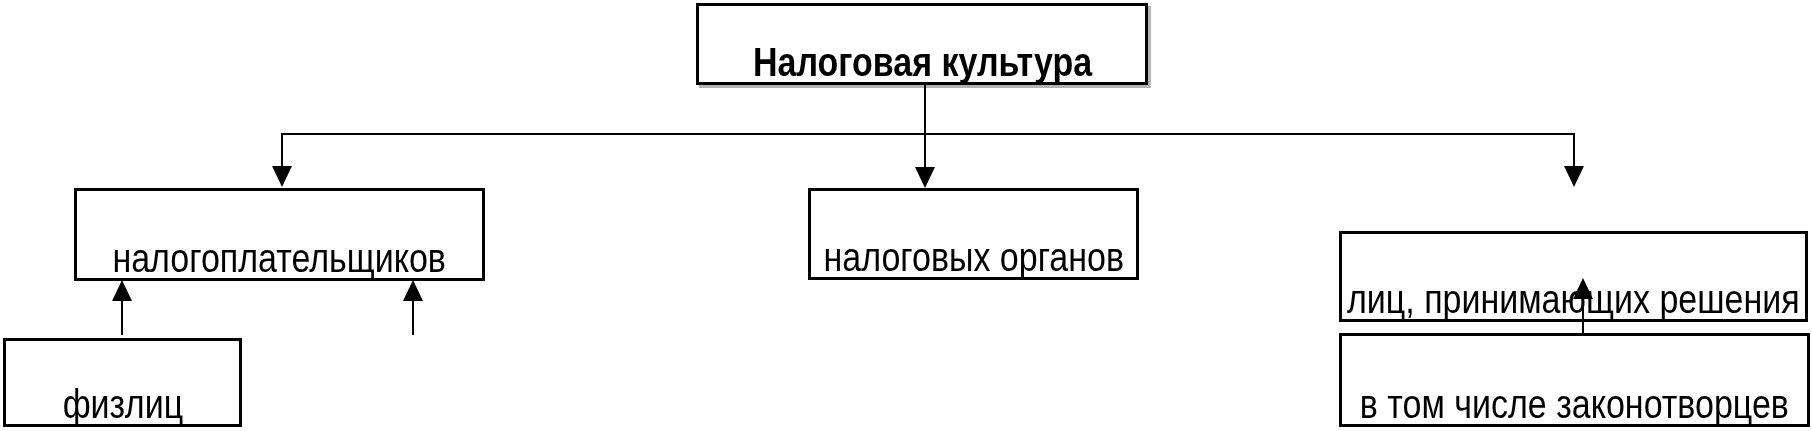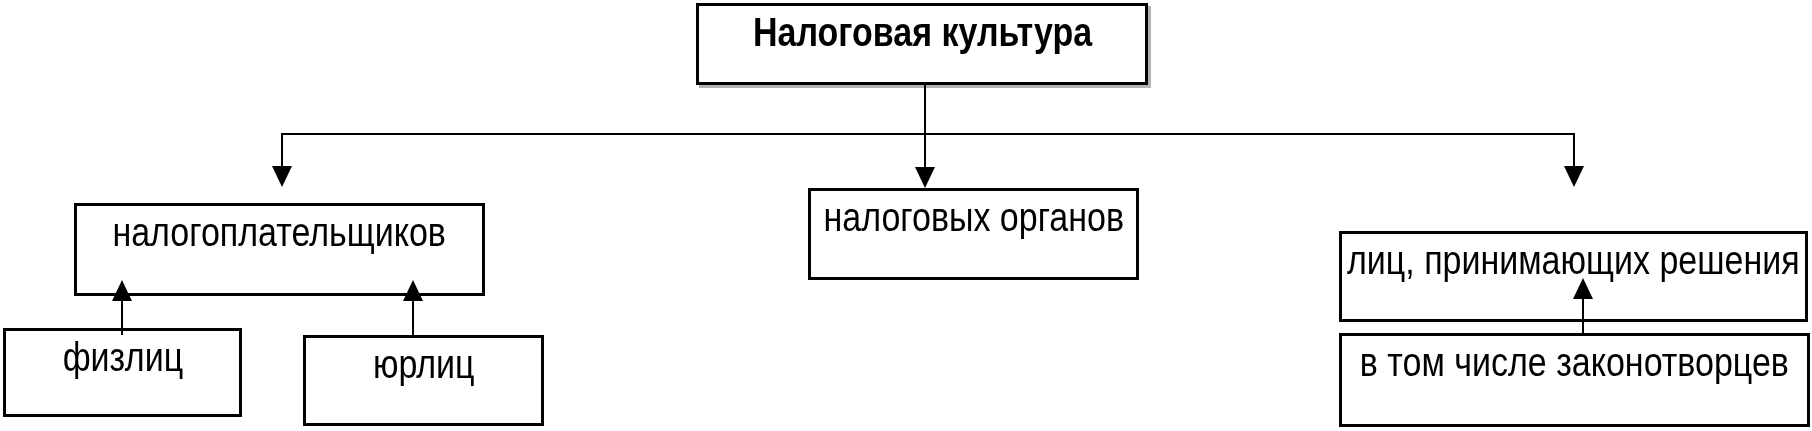--- a/index.html
+++ b/index.html
@@ -15,39 +15,39 @@
     font-family: "Liberation Sans", "DejaVu Sans", sans-serif;
     color: #000000;
     overflow: hidden;
   }
   .node {
     position: absolute;
     box-sizing: border-box;
     border: 3px solid #000000;
     background: #ffffff;
     display: flex;
-    align-items: flex-start;
+    align-items: flex-end;
     justify-content: center;
     font-size: 40px;
     line-height: 1;
   }
   .node .lbl {
     display: inline-block;
     white-space: nowrap;
     transform: scaleX(0.85);
     transform-origin: center center;
     padding-top: 6px;
   }
   .node.root { font-weight: bold; box-shadow: 3px 3px 0 #b3b3b3; }
 
   .node.root        { left: 696px;  top: 3px;   width: 452px; height: 82px; }
-  .node.taxpayers   { left: 74px;   top: 203px; width: 411px; height: 93px; }
+  .node.taxpayers   { left: 74px;   top: 188px; width: 411px; height: 93px; }
   .node.authorities { left: 808px;  top: 188px; width: 331px; height: 92px; }
   .node.deciders    { left: 1339px; top: 187px; width: 469px; height: 91px; margin-top: 44px; }
-  .node.individuals { left: 3px;    top: 328px; width: 239px; height: 89px; }
+  .node.individuals { left: 3px;    top: 338px; width: 239px; height: 89px; }
   .node.legal       { left: 303px;  top: 335px; width: 241px; height: 91px; }
   .node.lawmakers   { left: 1339px; top: 333px; width: 471px; height: 94px; }
 
   .line {
     position: absolute;
     background: #000000;
   }
   .arrow-down {
     position: absolute;
     width: 0; height: 0;
@@ -81,23 +81,20 @@
   </div>
 
   <div class="node deciders">
     <span class="lbl">лиц, принимающих решения</span>
   </div>
 
   <div class="node individuals">
     <span class="lbl">физлиц</span>
   </div>
 
-  <div class="node legal">
-    <span class="lbl">юрлиц</span>
-  </div>
 
   <div class="node lawmakers">
     <span class="lbl">в том числе законотворцев</span>
   </div>
 
   <div class="line" style="left:924px; top:85px; width:2px; height:84px;"></div>
 
   <div class="line" style="left:281px; top:133px; width:1294px; height:2px;"></div>
 
   <div class="line" style="left:281px; top:133px; width:2px; height:36px;"></div>

